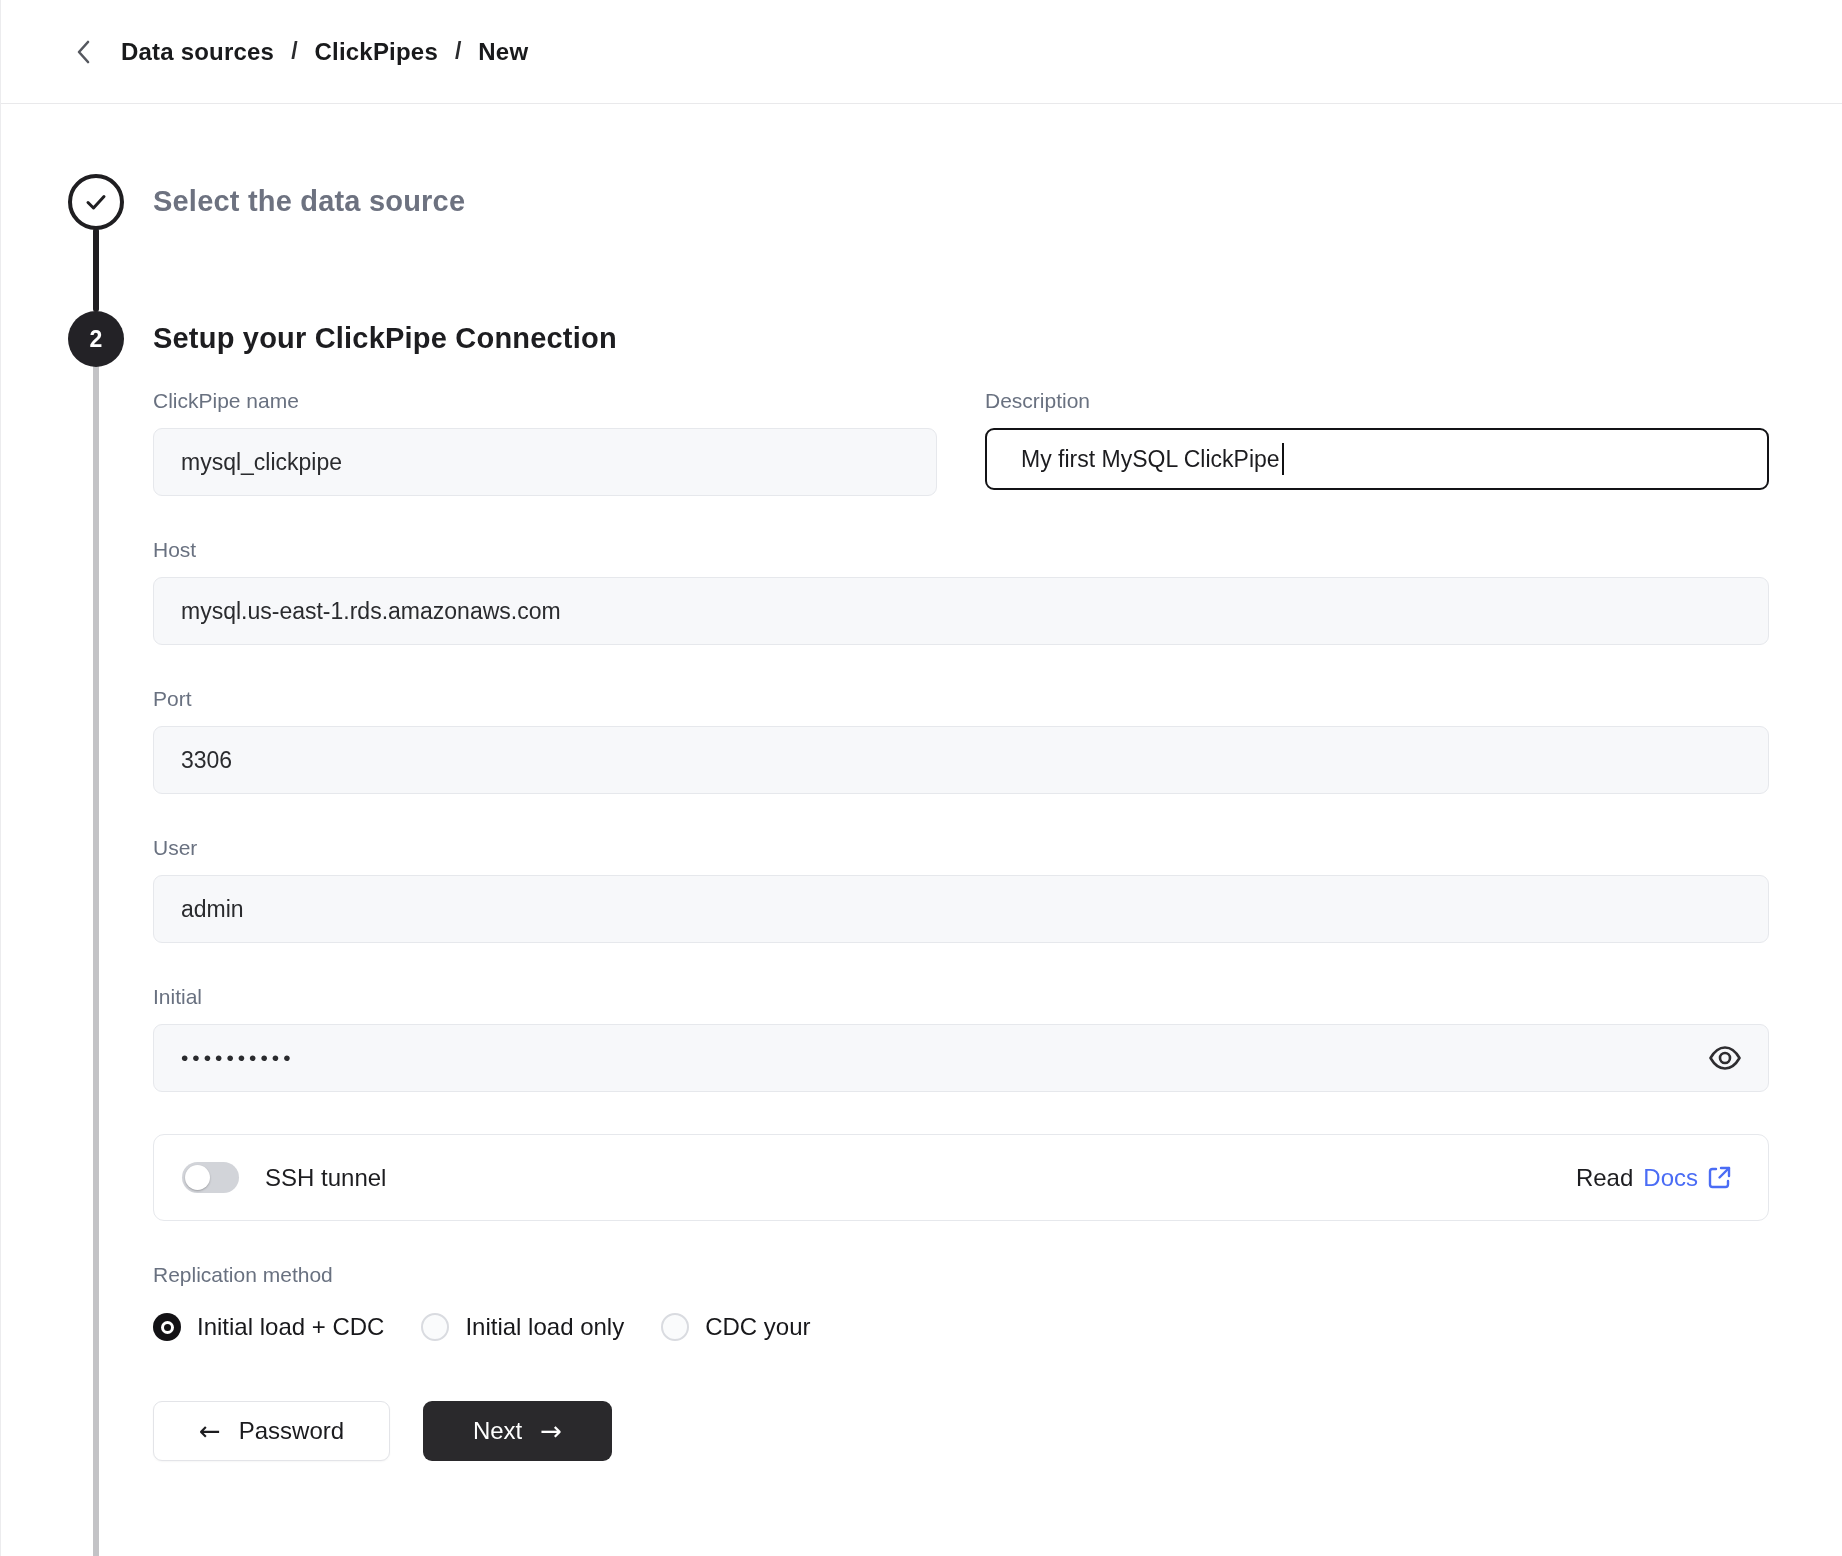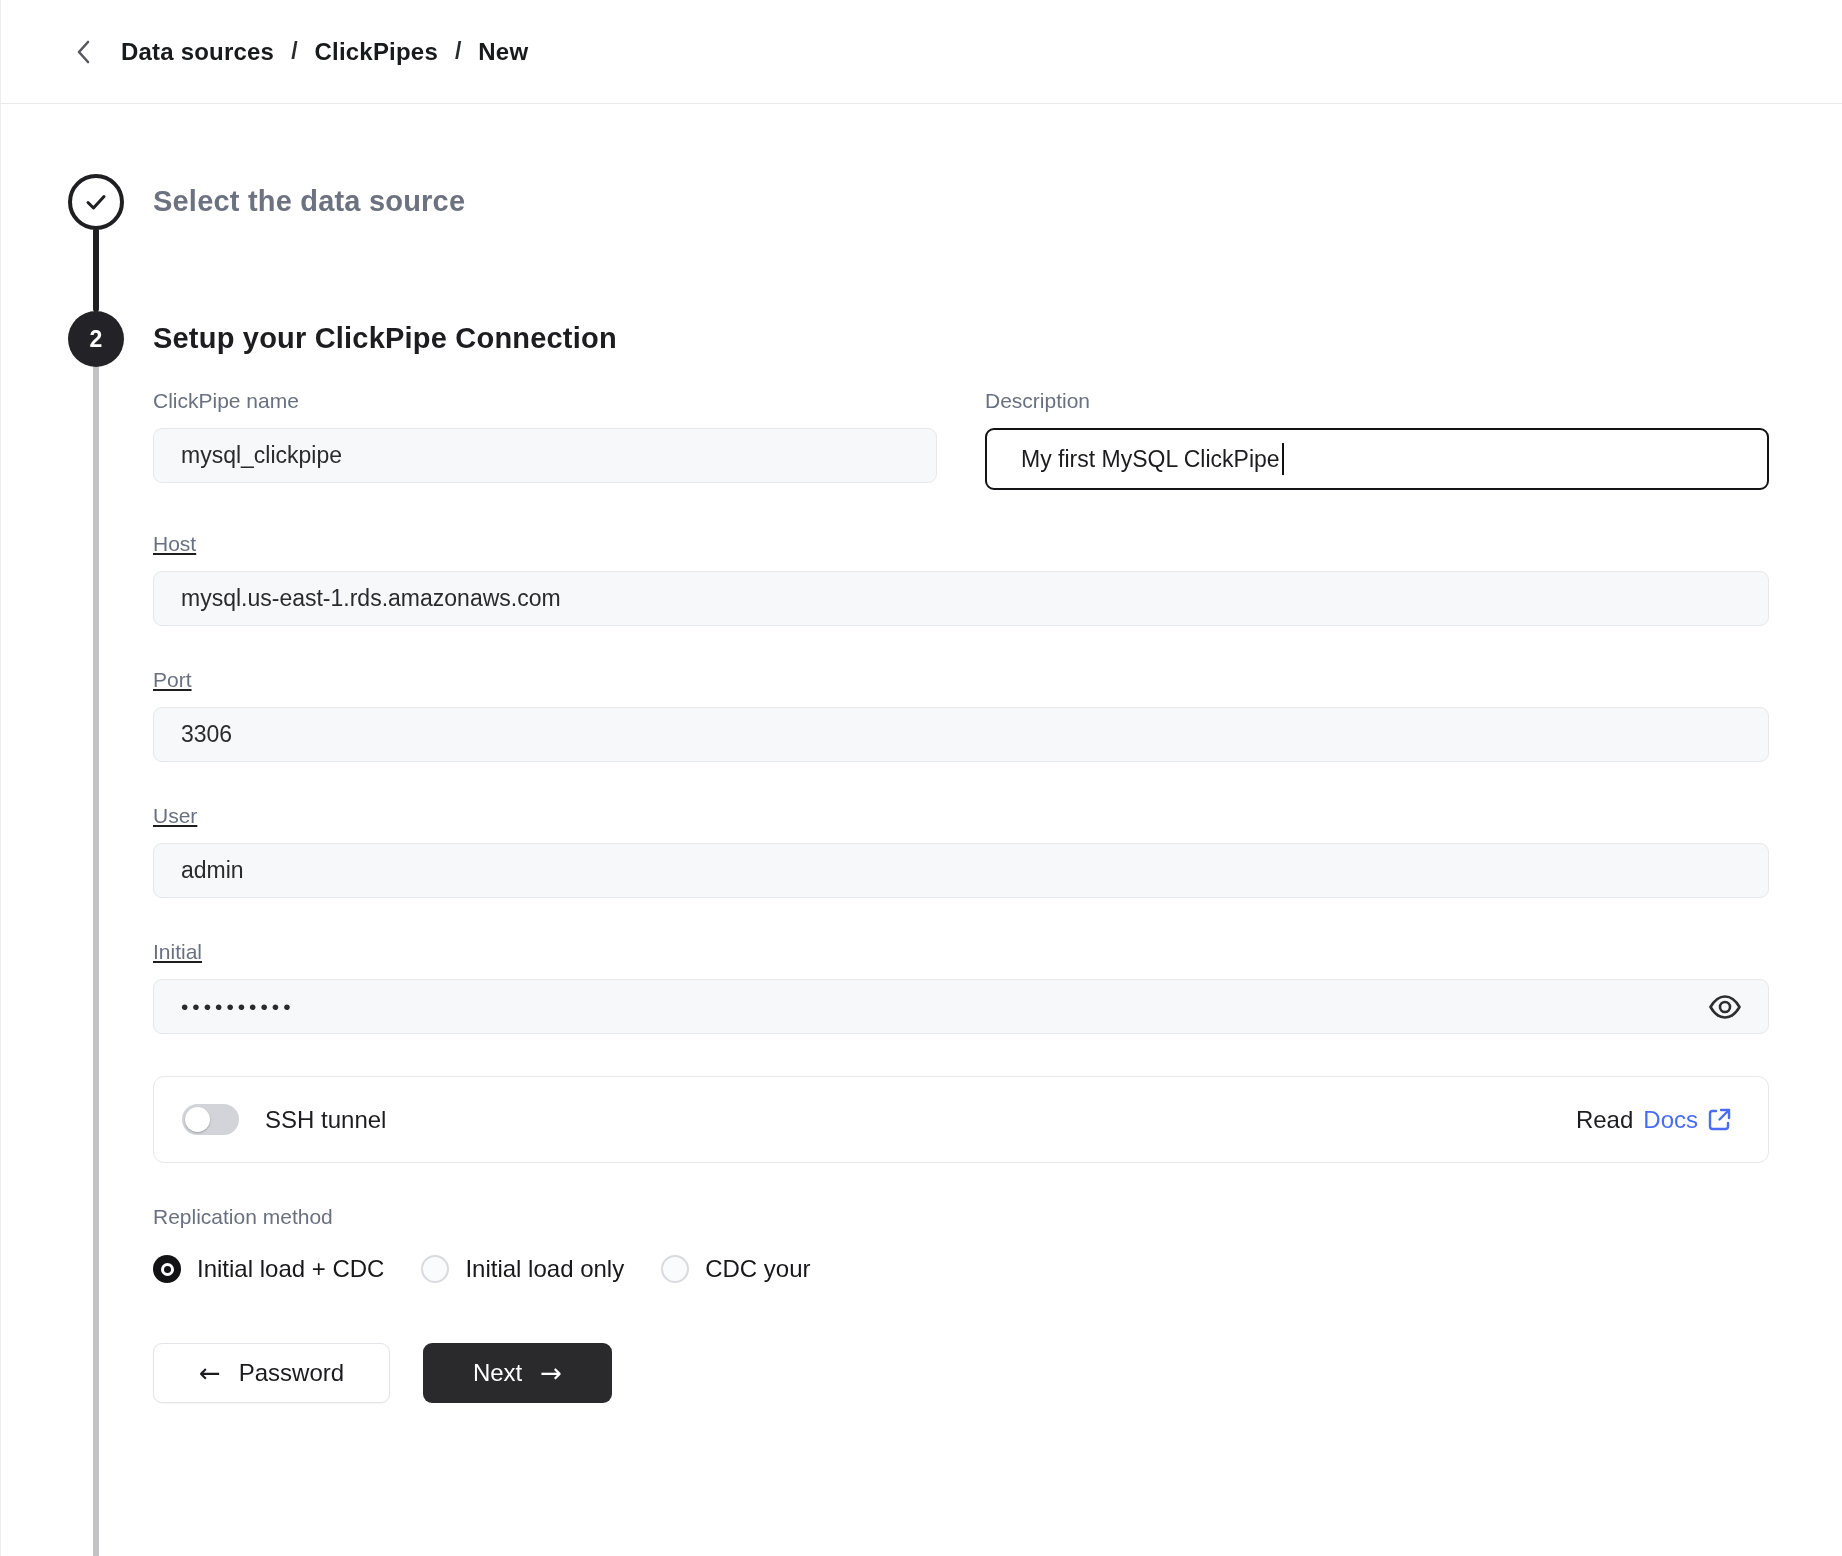--- a/index.html
+++ b/index.html
@@ -36,30 +36,30 @@
     font-size: 29px; font-weight: 700; color: #6d7280; letter-spacing: .2px;
   }
 
   
   .step2-block { position: absolute; left: 152px; top: 322px; width: 1616px; }
   .step2-title { font-size: 29px; font-weight: 700; color: #1d1d20; letter-spacing: .2px; margin-bottom: 34px; }
 
   .field-label { font-size: 21px; color: #697180; line-height: 24px; margin-bottom: 15px; }
 
   .tf {
-    width: 100%; height: 55px; background: #f7f8fa; border: 1px solid #e6e8ec; border-radius: 9px;
+    width: 100%; height: 68px; background: #f7f8fa; border: 1px solid #e6e8ec; border-radius: 9px;
     font-family: "Liberation Sans", "DejaVu Sans", sans-serif;
     font-size: 23px; color: #2a2b2e; padding: 0 27px; outline: none;
   }
 
   .row-2col { display: flex; gap: 48px; margin-bottom: 42px; }
   .col-left  { width: 784px; }
   .col-right { flex: 1; }
 
-  .field-group { margin-bottom: 42px; text-decoration: underline; }
+  .field-group { margin-bottom: 42px; }
 
   
   .tf-focused {
     height: 62px; background: #ffffff; border: 2.5px solid #131316; border-radius: 9px;
     display: flex; align-items: center; padding: 0 34px; cursor: text;
   }
   .tf-focused .val { font-size: 23px; color: #1c1c1f; white-space: pre; }
   .caret { display: inline-block; width: 2px; height: 32px; background: #111113; margin-left: 2px; animation: blink 1.1s steps(1) infinite; }
   @keyframes blink { 50% { opacity: 0; } }
 

